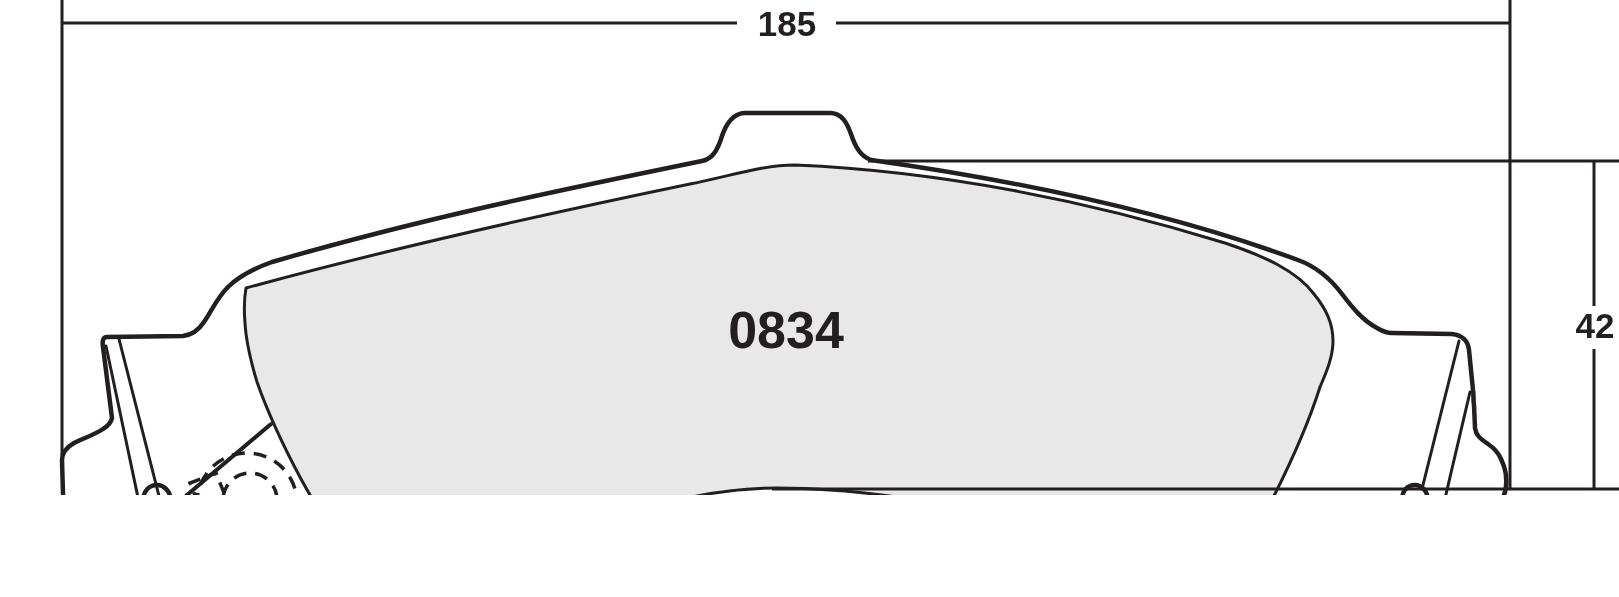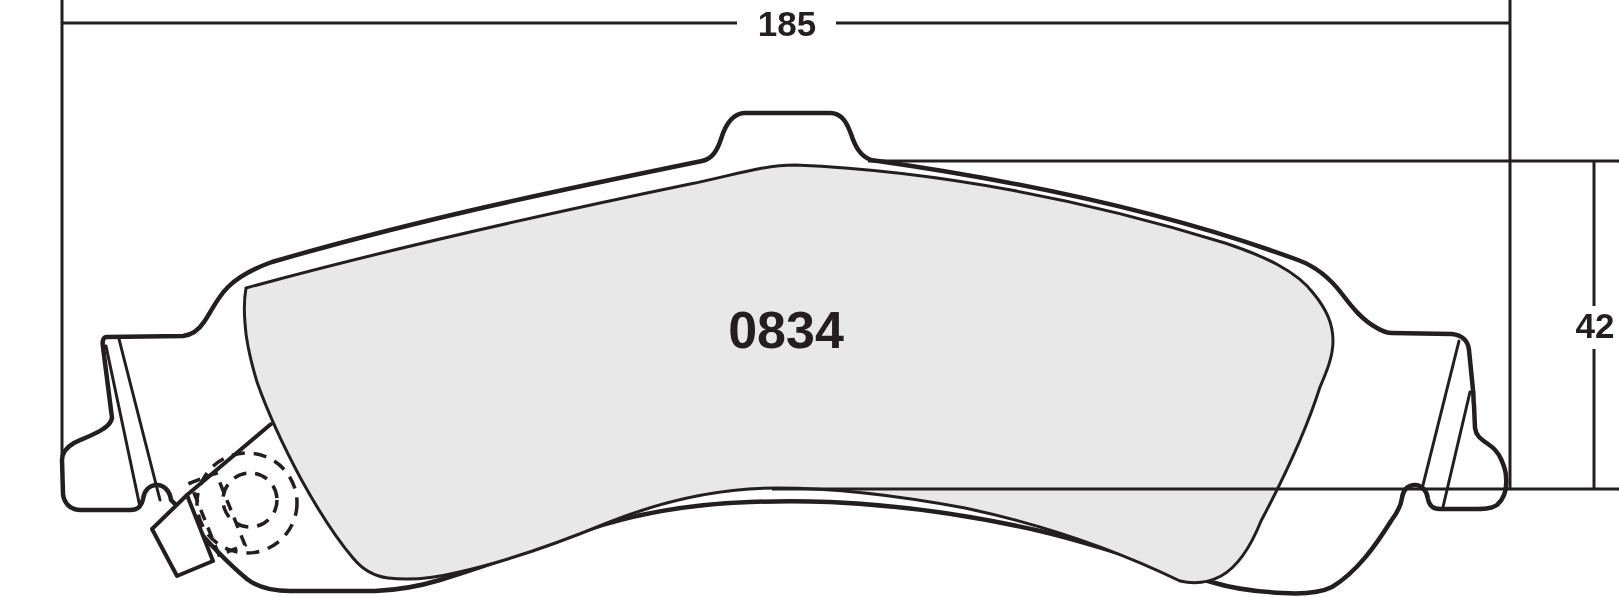--- a/index.html
+++ b/index.html
@@ -1,18 +1,18 @@
 <!DOCTYPE html>
 <html><head>
 <meta charset="utf-8">
 <style>
   html,body { margin:0; padding:0; background:#ffffff; }
   .stage {
     position:relative;
-    width:1619px; height:596px;
+    width:1619px; height:495px;
     background:#ffffff;
     font-family:"Liberation Sans", sans-serif;
     overflow:hidden;
   }
   svg { display:block; }
   .outline   { fill:#ffffff; stroke:#231f20; stroke-width:4.5; stroke-linejoin:round; }
   .friction  { stroke:#231f20; stroke-width:3; stroke-linejoin:round; }
   .chamfer   { stroke:#231f20; stroke-width:3; fill:none; stroke-linecap:round; }
   .dimline   { stroke:#231f20; stroke-width:3; fill:none; }
   .hidden-ln { stroke:#231f20; stroke-width:3.5; fill:none; stroke-dasharray:13 9; }

